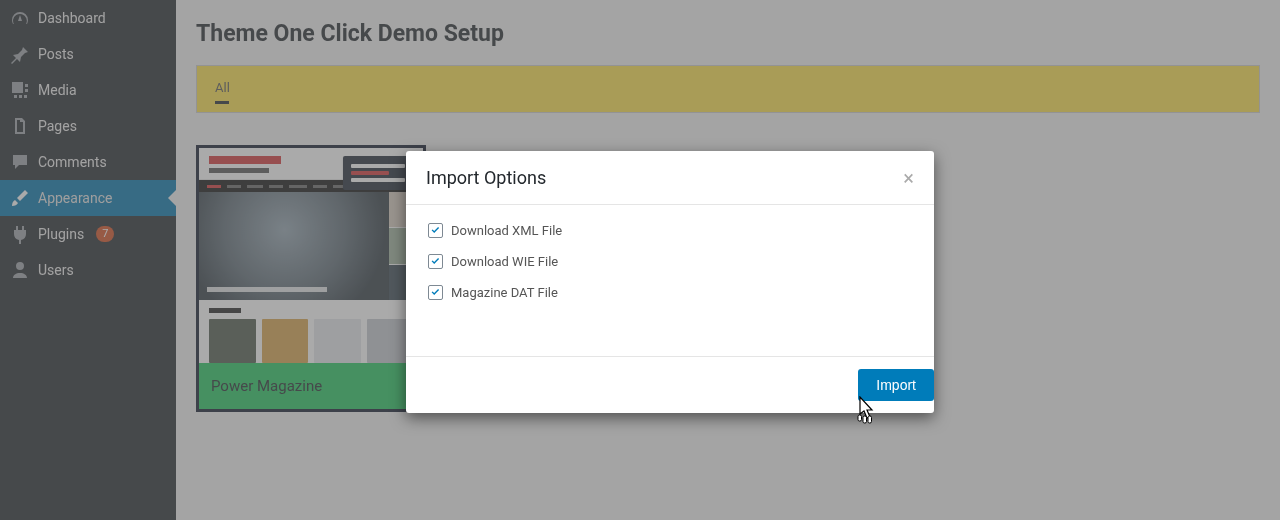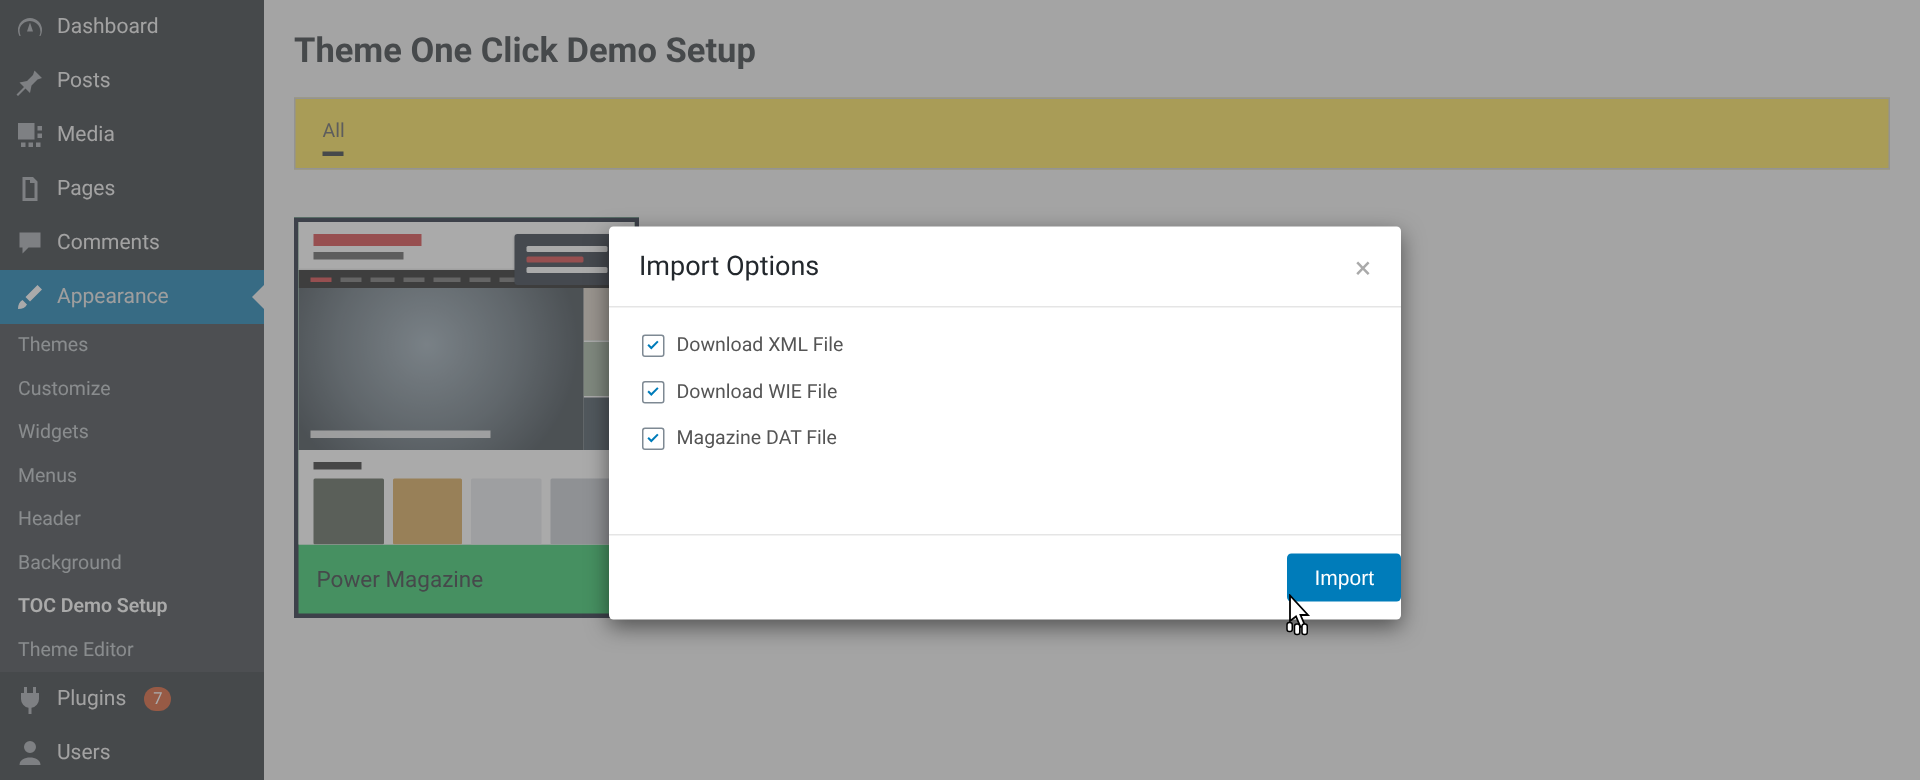--- a/index.html
+++ b/index.html
@@ -120,30 +120,20 @@
     <span>Comments</span>
   </div>
   <div class="sb-item active">
     <span class="icon">
         <svg viewBox="0 0 20 20" fill="currentColor">
           <path d="M15 2l3 3-8 8-3-3 8-8zM5 12l3 3c-1 2-3 3-6 3 0-3 1-5 3-6z"></path>
         </svg>
       </span>
     <span>Appearance</span>
   </div>
-  <div class="sb-sub">
-    <div class="sub-item">Themes</div>
-    <div class="sub-item">Customize</div>
-    <div class="sub-item">Widgets</div>
-    <div class="sub-item">Menus</div>
-    <div class="sub-item">Header</div>
-    <div class="sub-item">Background</div>
-    <div class="sub-item current">TOC Demo Setup</div>
-    <div class="sub-item">Theme Editor</div>
-  </div>
   <div class="sb-item">
     <span class="icon">
         <svg viewBox="0 0 20 20" fill="currentColor">
           <path d="M6 2v4H4v4a6 6 0 0 0 5 5.9V20h2v-4.1A6 6 0 0 0 16 10V6h-2V2h-2v4H8V2H6z"></path>
         </svg>
       </span>
     <span>Plugins</span>
     <span class="badge">7</span>
   </div>
   <div class="sb-item">

